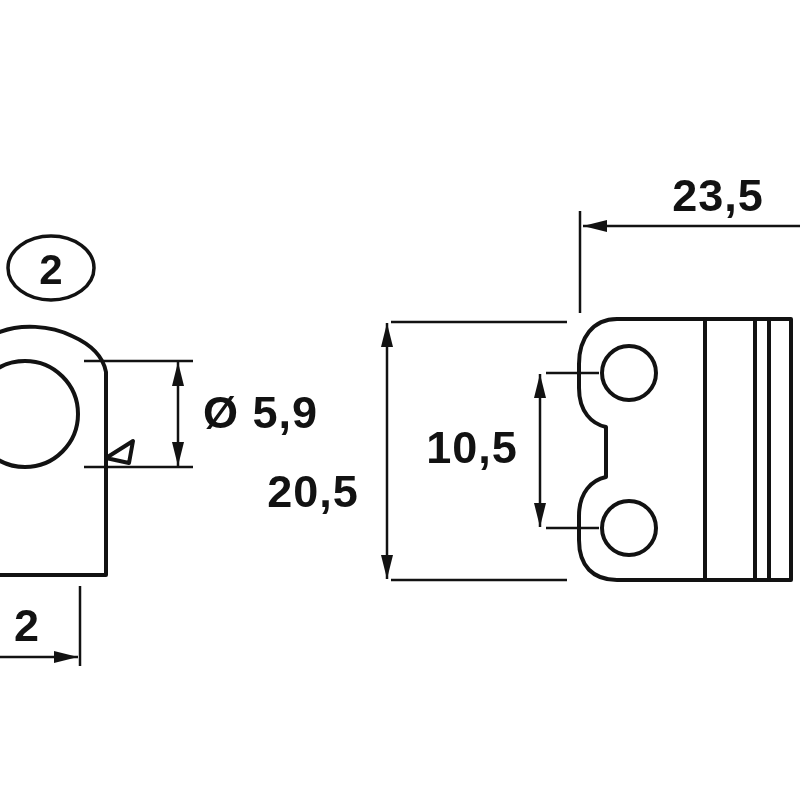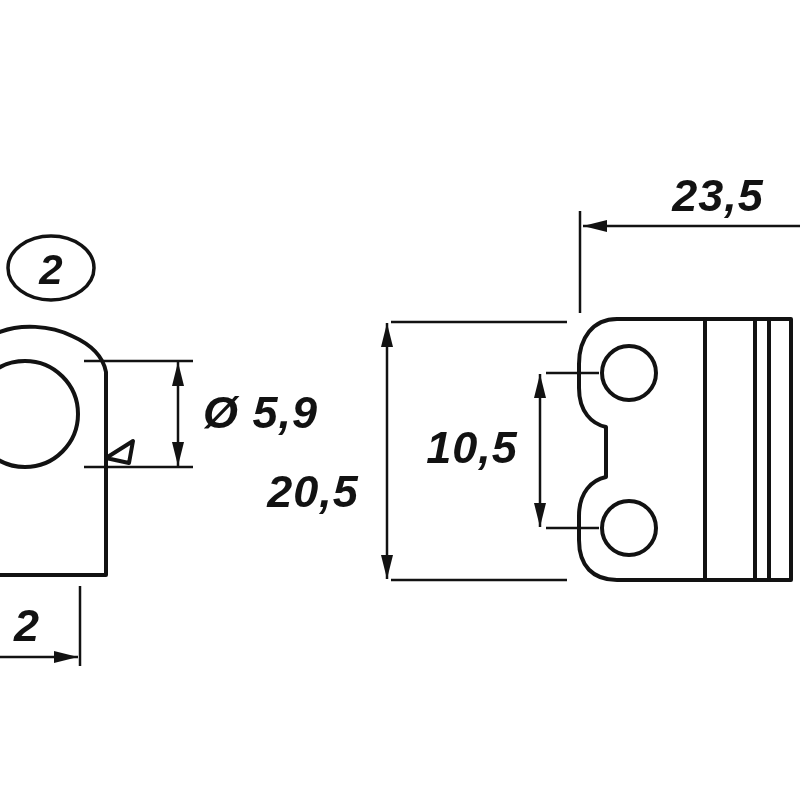--- a/index.html
+++ b/index.html
@@ -3,21 +3,21 @@
 <meta charset="utf-8">
 <style>
   :root{ --line:#121212; --bg:#ffffff; }
   html,body{ margin:0; padding:0; }
   body{
     width:800px; height:800px;
     background:var(--bg);
     font-family:"Liberation Sans", sans-serif;
     overflow:hidden;
   }
-  .canvas{ width:800px; height:800px;font-style:italic; }
+  .canvas{ width:800px; height:800px; }
   svg{ display:block; }
   .outline{ fill:none; stroke:var(--line); stroke-width:4; stroke-linejoin:round; stroke-linecap:round; }
   .thin{ fill:none; stroke:var(--line); stroke-width:2.5; stroke-linecap:butt; }
   .dim-text{
     fill:var(--line);
     font-family:"Liberation Sans", sans-serif;
     font-weight:bold;
     font-size:45px;
     letter-spacing:1px;
   }

